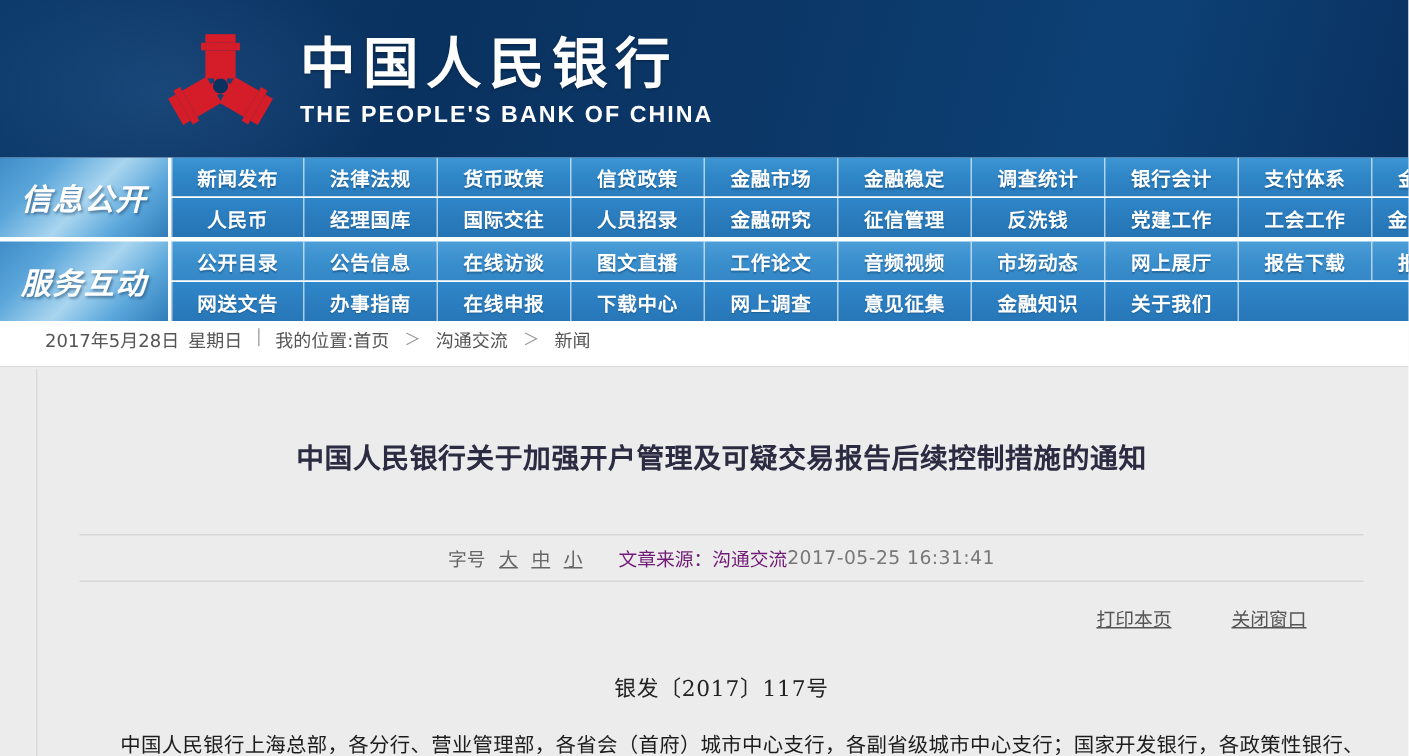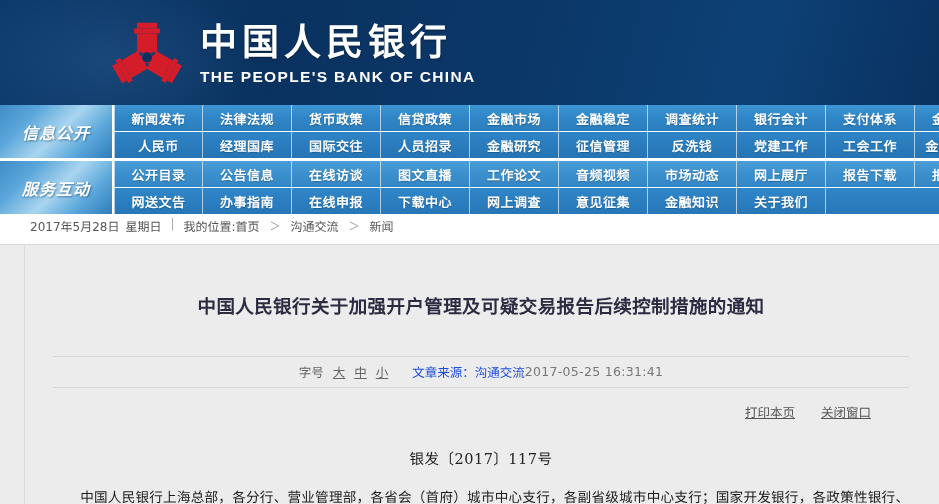--- a/index.html
+++ b/index.html
@@ -88,21 +88,21 @@
     flex: 0 0 112px;
     width: 112px;
     display: flex;
     align-items: center;
     justify-content: center;
     background: linear-gradient(135deg, #3f8cc8 0%, #5aa6da 25%, #a9d5ef 52%, #5ca8dc 75%, #2f7cb9 100%);
     color: #ffffff;
     font-family: Liberation Sans, sans-serif;
     font-weight: bold;
     font-style: italic;
-    font-size: 16px;
+    font-size: 20px;
     letter-spacing: 1px;
     text-shadow: 1px 1px 2px rgba(20,60,100,0.55);
     border-right: 2px solid #ffffff;
   }
   .nav-rows {
     flex: 1 1 auto;
     display: flex;
     flex-direction: column;
   }
   .nav-row {
@@ -216,28 +216,28 @@
     padding: 0 14px;
     box-sizing: border-box;
   }
   .fontsize-group { display: flex; align-items: center; gap: 9px; }
   .fontsize-group .fs-label { color: #666; }
   .fontsize-group .fs-link {
     color: #666;
     text-decoration: underline;
     cursor: pointer;
   }
-  #meta-source { color: #1d4ed8; margin-left: 24px; }
+  #meta-source { color: #701a75; margin-left: 24px; }
   #meta-time { color: #777; letter-spacing: 0.3px; }
 
   #tools-row {
     margin-top: 14px;
     display: flex;
     justify-content: flex-end;
-    gap: 26px;
+    gap: 40px;
     padding-right: 38px;
     font-family: "DejaVu Sans", "Liberation Sans", sans-serif;
     font-size: 12.5px;
   }
   #tools-row .tool-link {
     color: #555;
     text-decoration: underline;
     cursor: pointer;
   }
 

